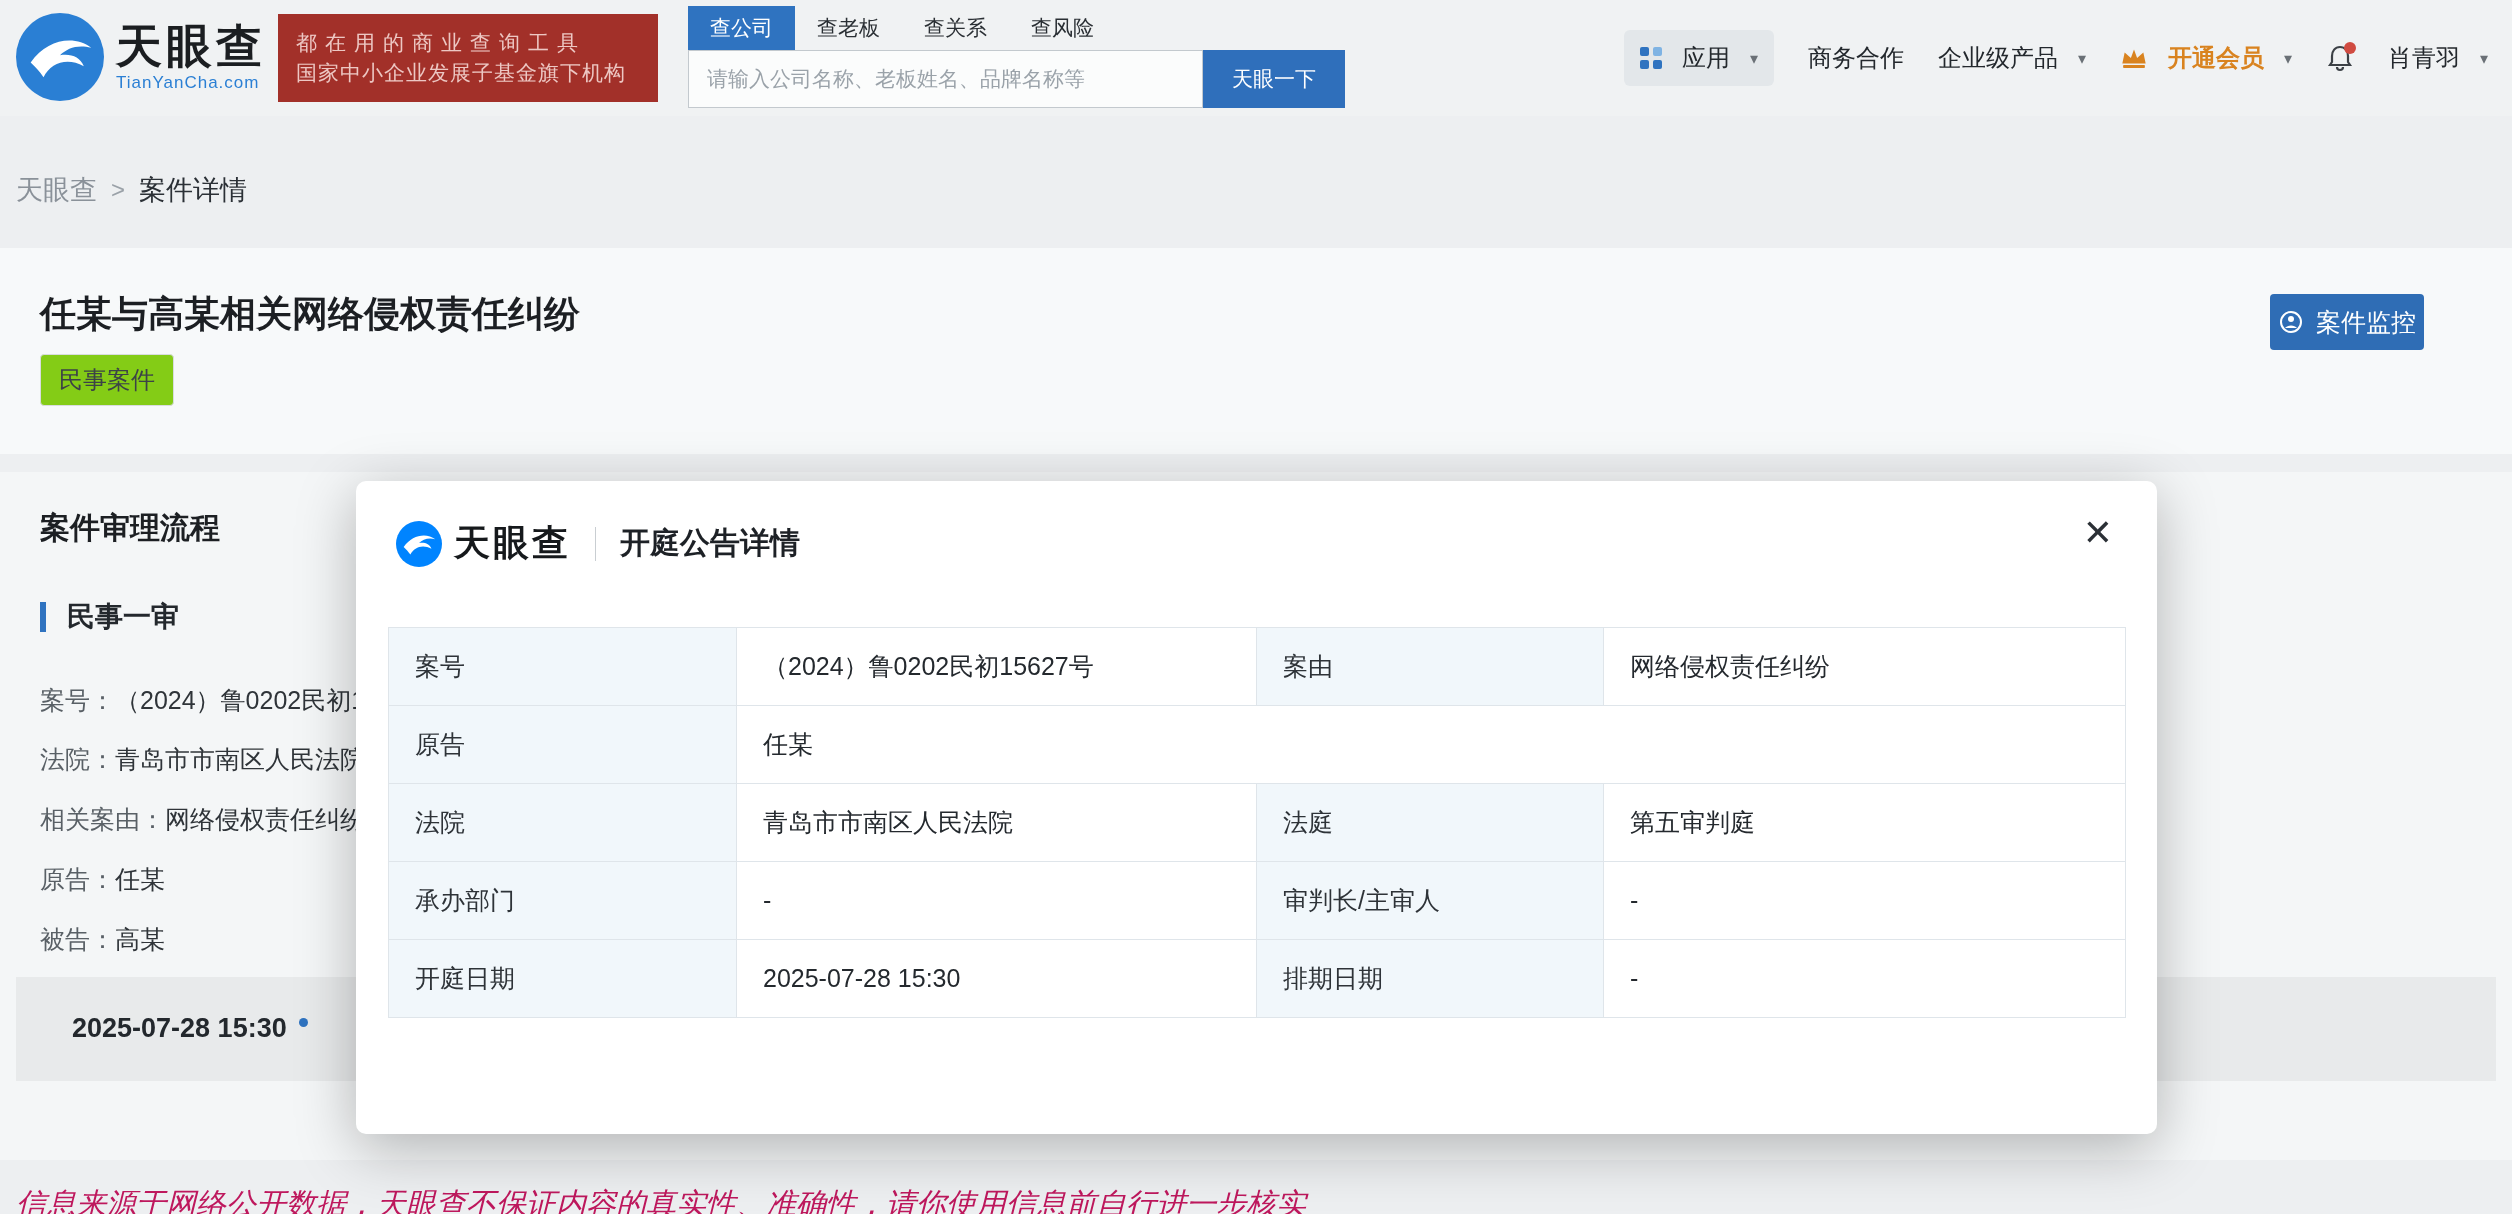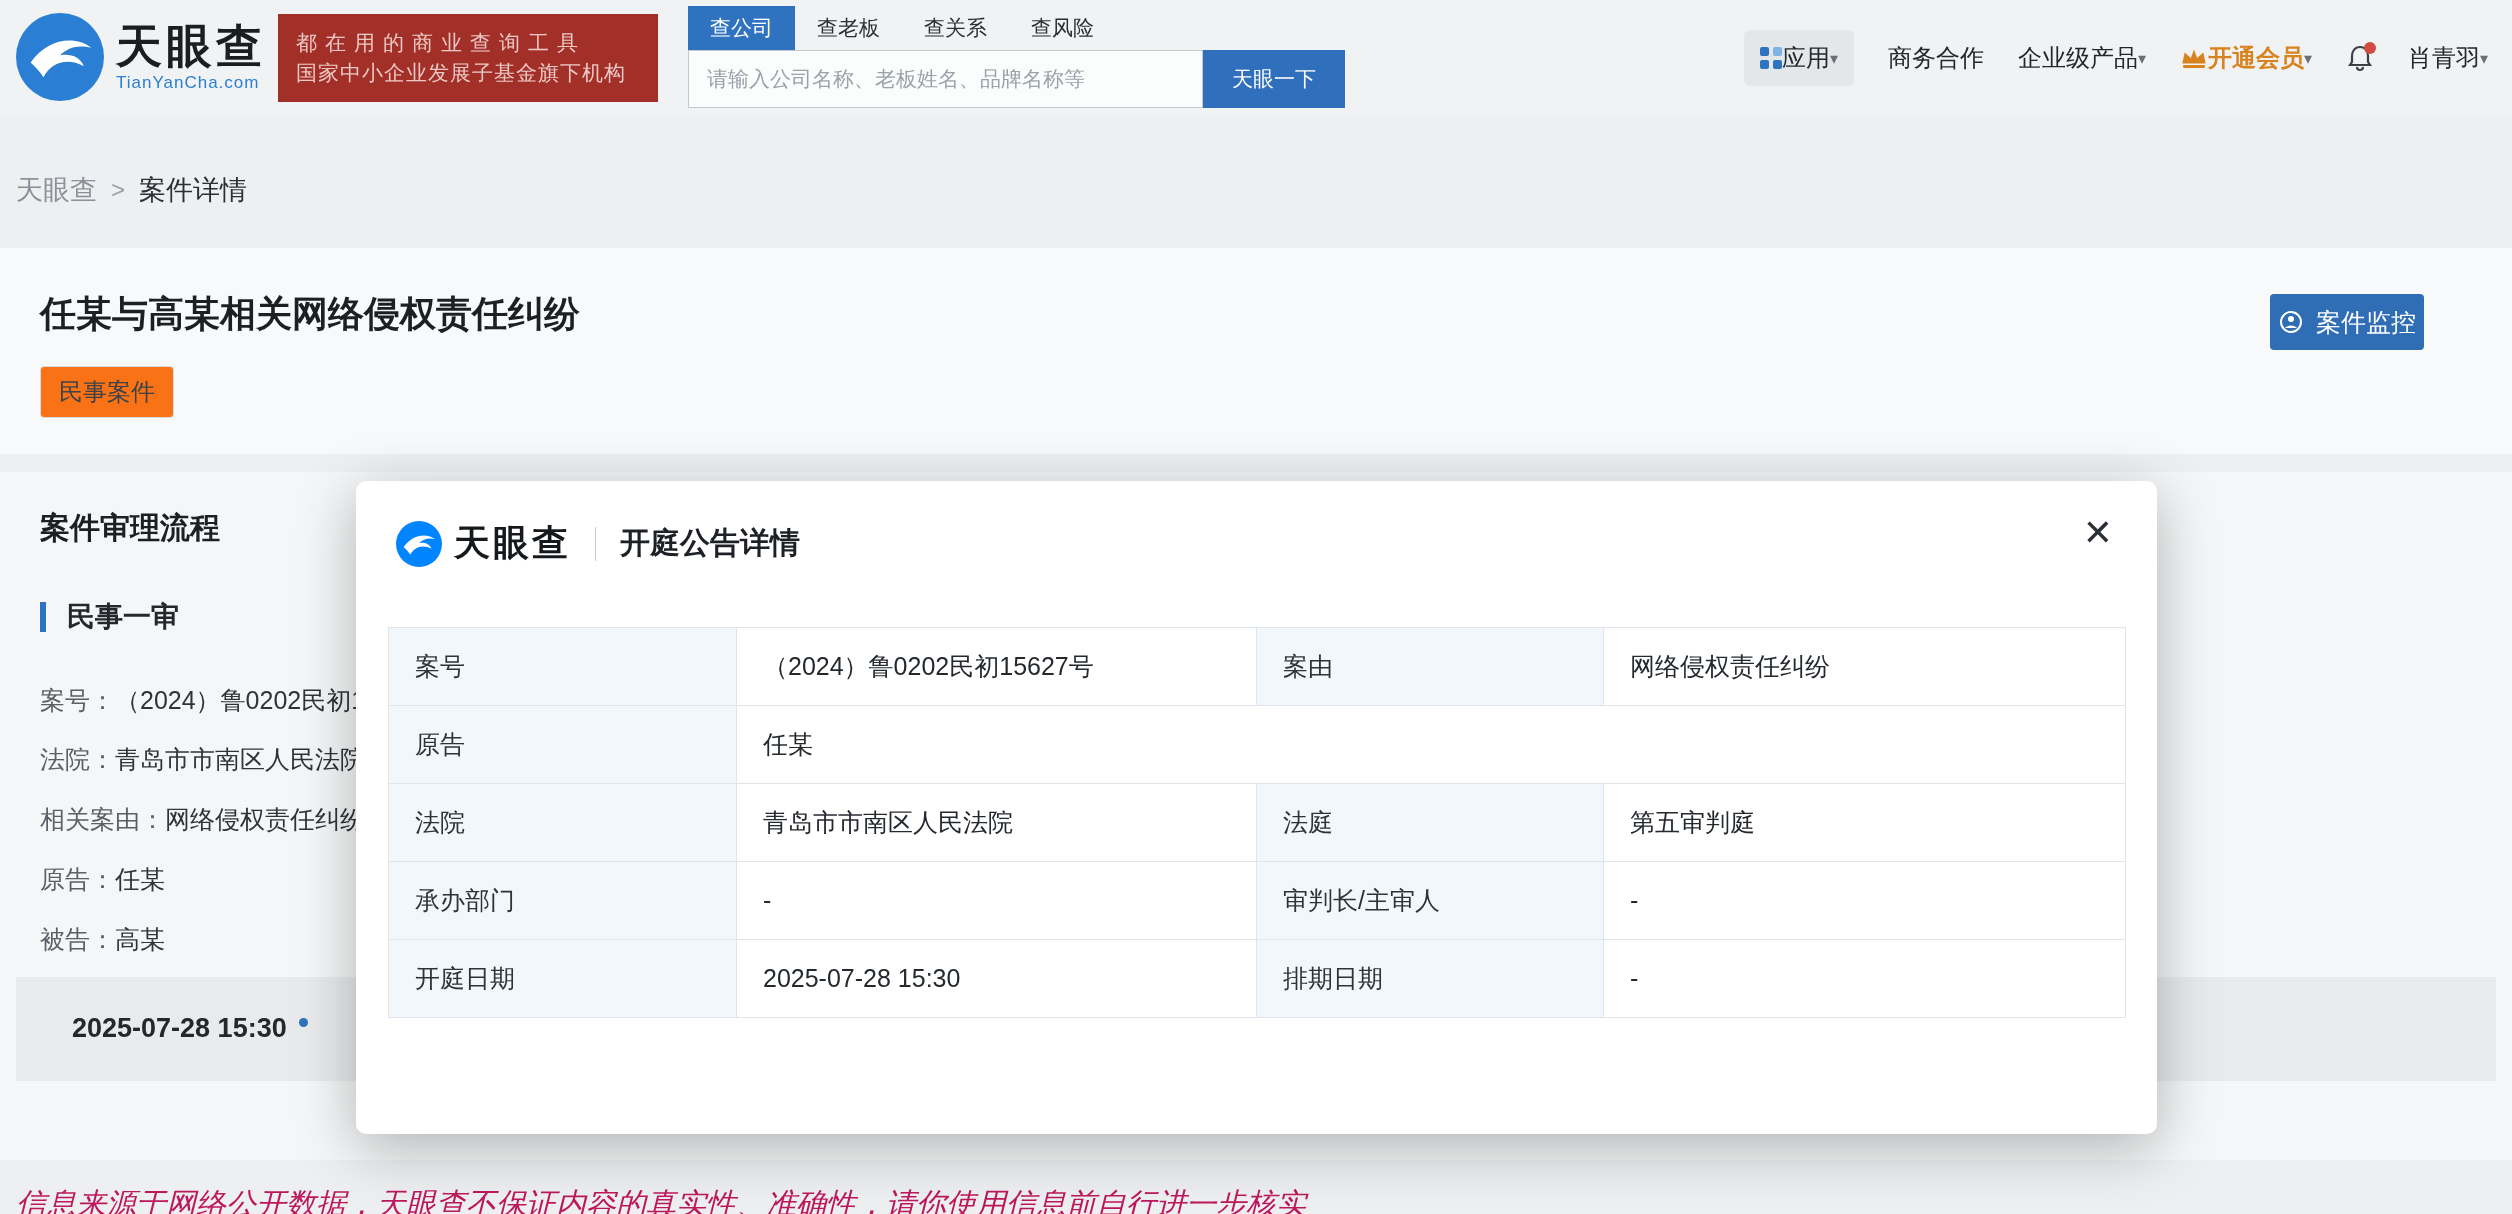--- a/index.html
+++ b/index.html
@@ -25,37 +25,37 @@
   .search-tab { height:44px; line-height:44px; padding:0 22px; font-size:21px; color:#2a2f34; cursor:pointer; }
   .search-tab.active { background:#2f73c0; color:#ffffff; }
   .search-row { display:flex; }
   .search-input { width:515px; height:58px; border:1px solid #c3c9ce; background:#fbfcfc; font-size:21px;
                   padding:0 18px; color:#333; outline:none; font-family:inherit; }
   .search-input::placeholder { color:#9aa2a9; }
   .search-btn { width:142px; height:58px; background:#2f6fbb; color:#fff; font-size:21px; border:none;
                 cursor:pointer; font-family:inherit; }
 
   .nav { position:absolute; right:24px; top:0; height:116px; display:flex; align-items:center; gap:34px; }
-  .nav-item { display:flex; align-items:center; gap:0; font-size:24px; color:#23282d; cursor:pointer; white-space:nowrap;font-family:Liberation Serif, serif; }
+  .nav-item { display:flex; align-items:center; gap:20px; font-size:24px; color:#23282d; cursor:pointer; white-space:nowrap;font-family:Liberation Serif, serif; }
   .apps-pill { background:#e3e7ea; border-radius:6px; padding:12px 16px; }
   .caret { font-size:16px; color:#6a7076; }
   .vip-label { color:#d9831f; font-weight:700; }
   .bell-wrap { position:relative; cursor:pointer; display:flex; align-items:center; }
   .bell-dot { position:absolute; right:-2px; top:-2px; width:12px; height:12px; border-radius:50%; background:#d04b41; }
 
   
   #breadcrumb { position:absolute; left:16px; top:172px; font-size:27px; display:flex; align-items:center; gap:14px; }
   .crumb-home { color:#8a9199; cursor:pointer; }
   .crumb-sep { color:#9aa1a8; font-size:24px; }
   .crumb-current { color:#2b3036; }
 
   
   #title-card { position:absolute; left:0; top:248px; width:2512px; height:206px; background:#f7f9fa; }
   .case-title { position:absolute; left:40px; top:42px; font-size:36px; font-weight:700; color:#1c1f23; }
-  .case-tag { position:absolute; left:40px; top:118px; background:#f97316; border:1px solid #d9dcde; border-radius:4px;
+  .case-tag { position:absolute; left:40px; top:106px; background:#84cc16; border:1px solid #d9dcde; border-radius:4px;
               padding:9px 18px; font-size:24px; color:#3c4247; }
   .monitor-btn { position:absolute; right:88px; top:46px; height:56px; background:#2f6db5; color:#fff; border:none;
                  border-radius:4px; font-size:25px; padding:0 8px; display:flex; align-items:center; gap:12px;
                  cursor:pointer; font-family:inherit; }
 
   
   #case-card { position:absolute; left:0; top:472px; width:2512px; height:688px; background:#f4f6f7; }
   .section-title { position:absolute; left:40px; top:36px; font-size:30px; font-weight:700; color:#1c1f23; }
   .stage-row { position:absolute; left:40px; top:126px; display:flex; align-items:center; gap:21px; cursor:pointer; }
   .stage-bar { width:6px; height:30px; background:#2f73c0; }

